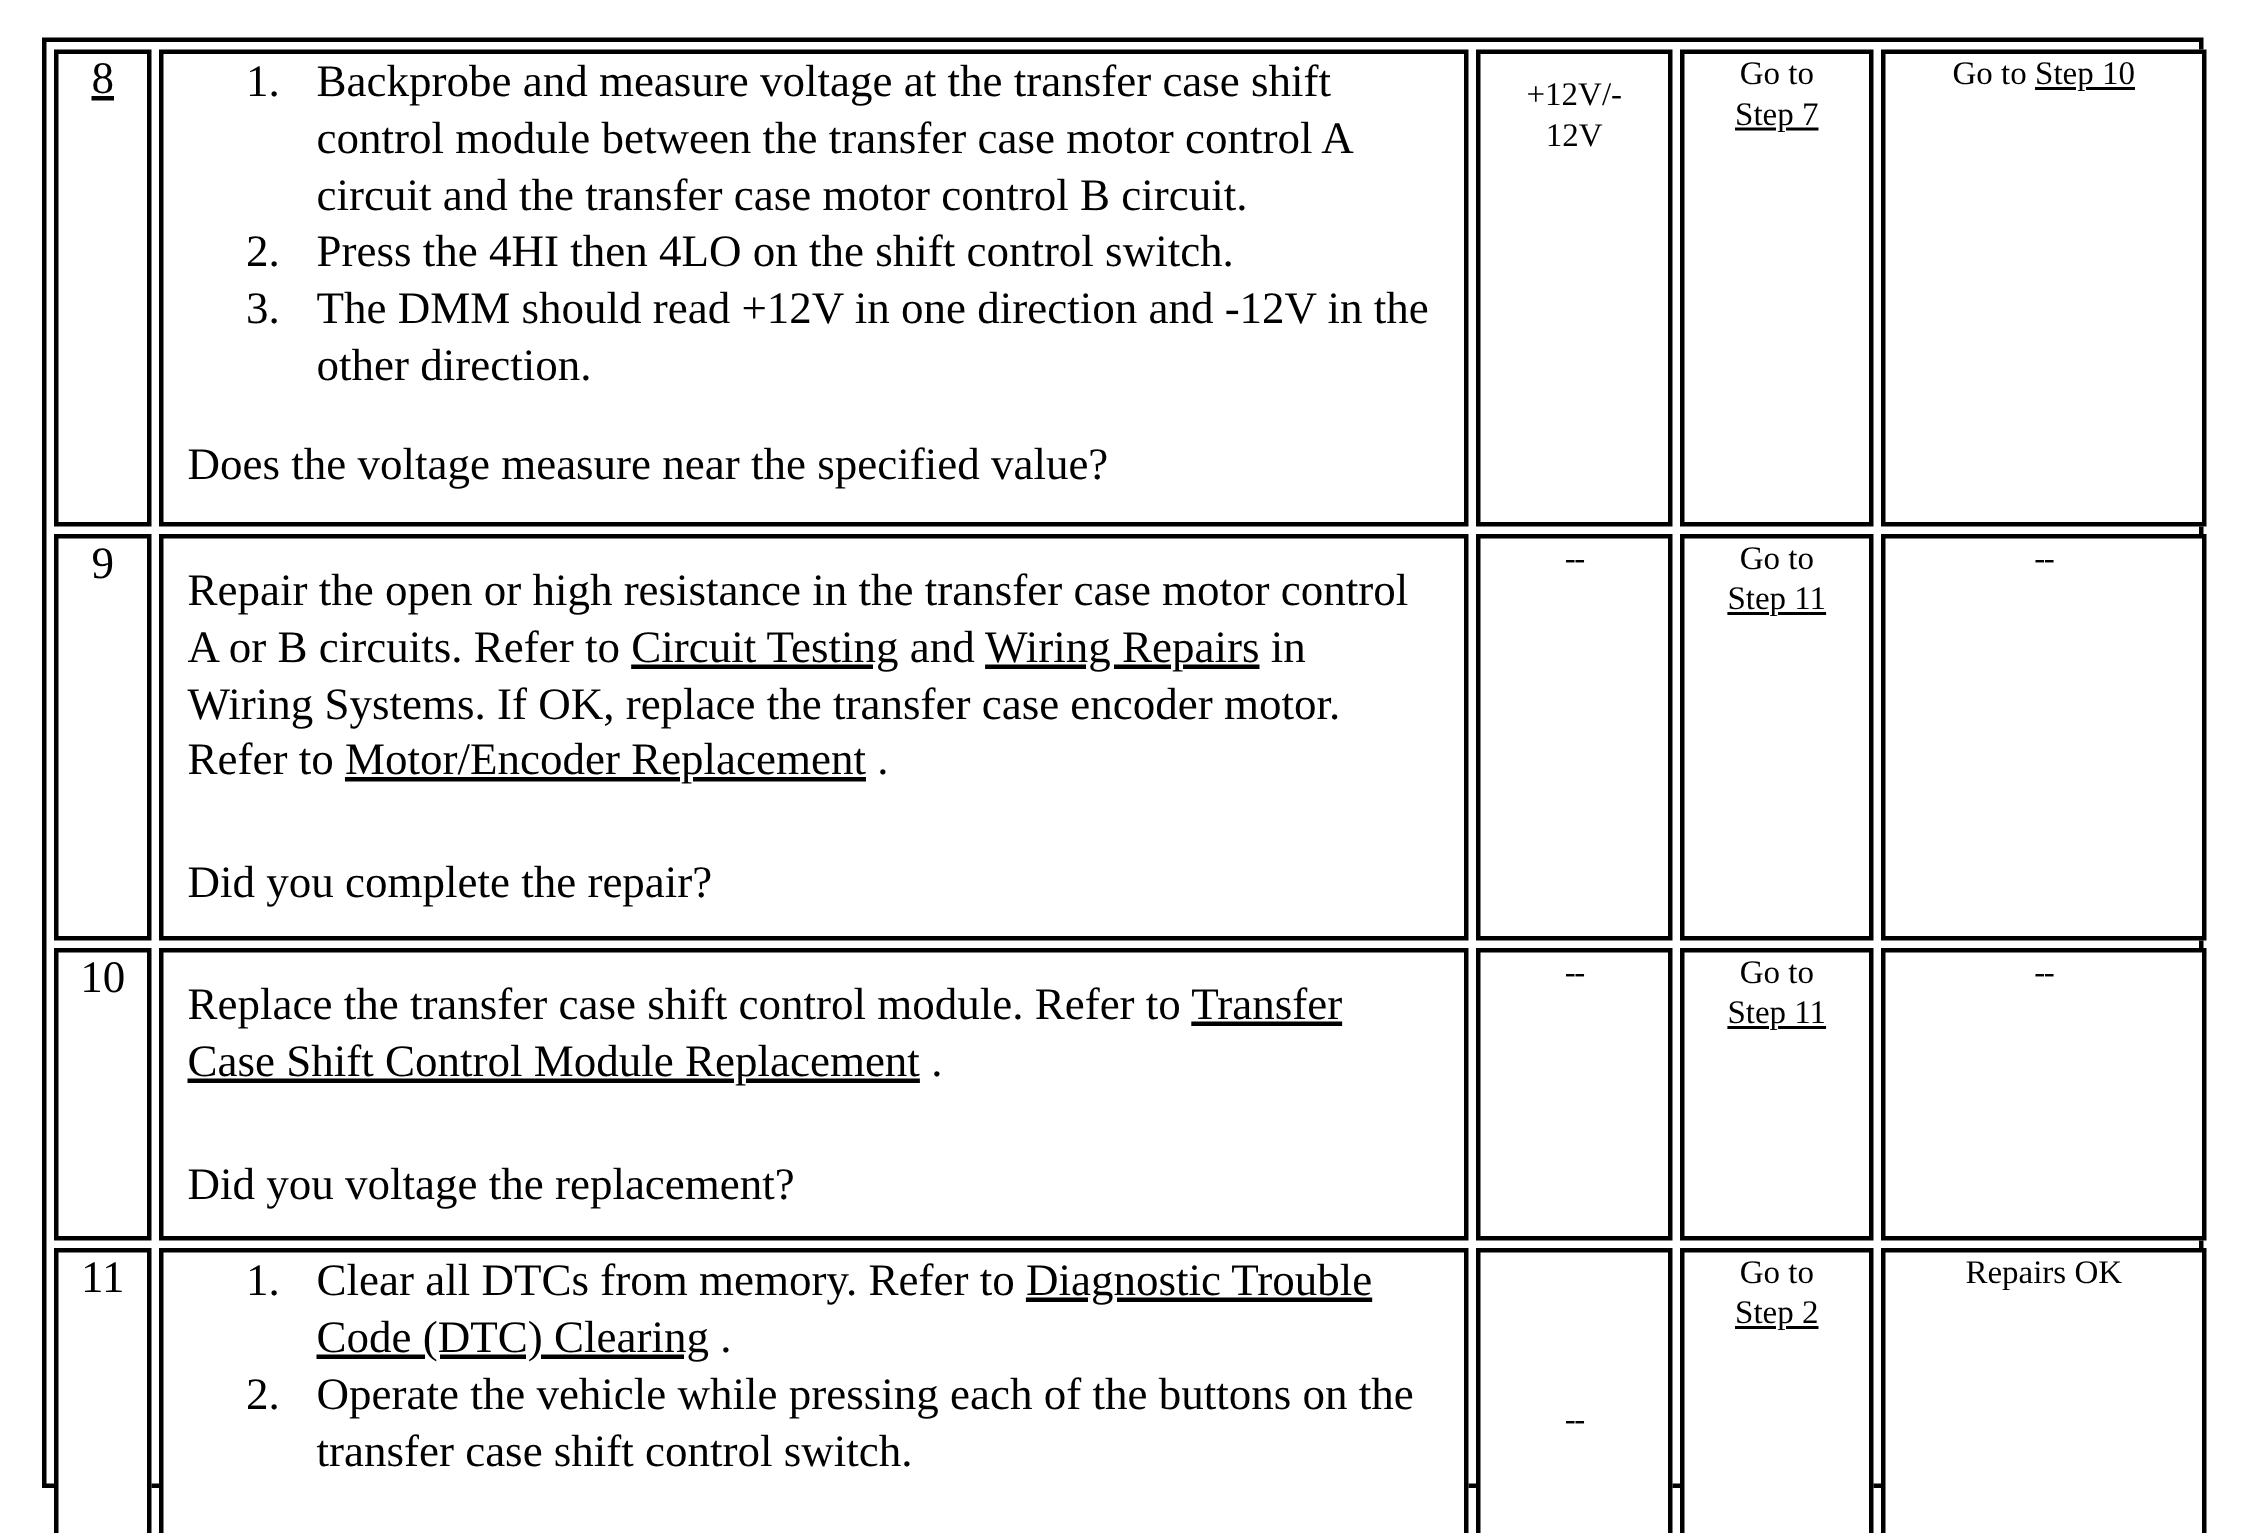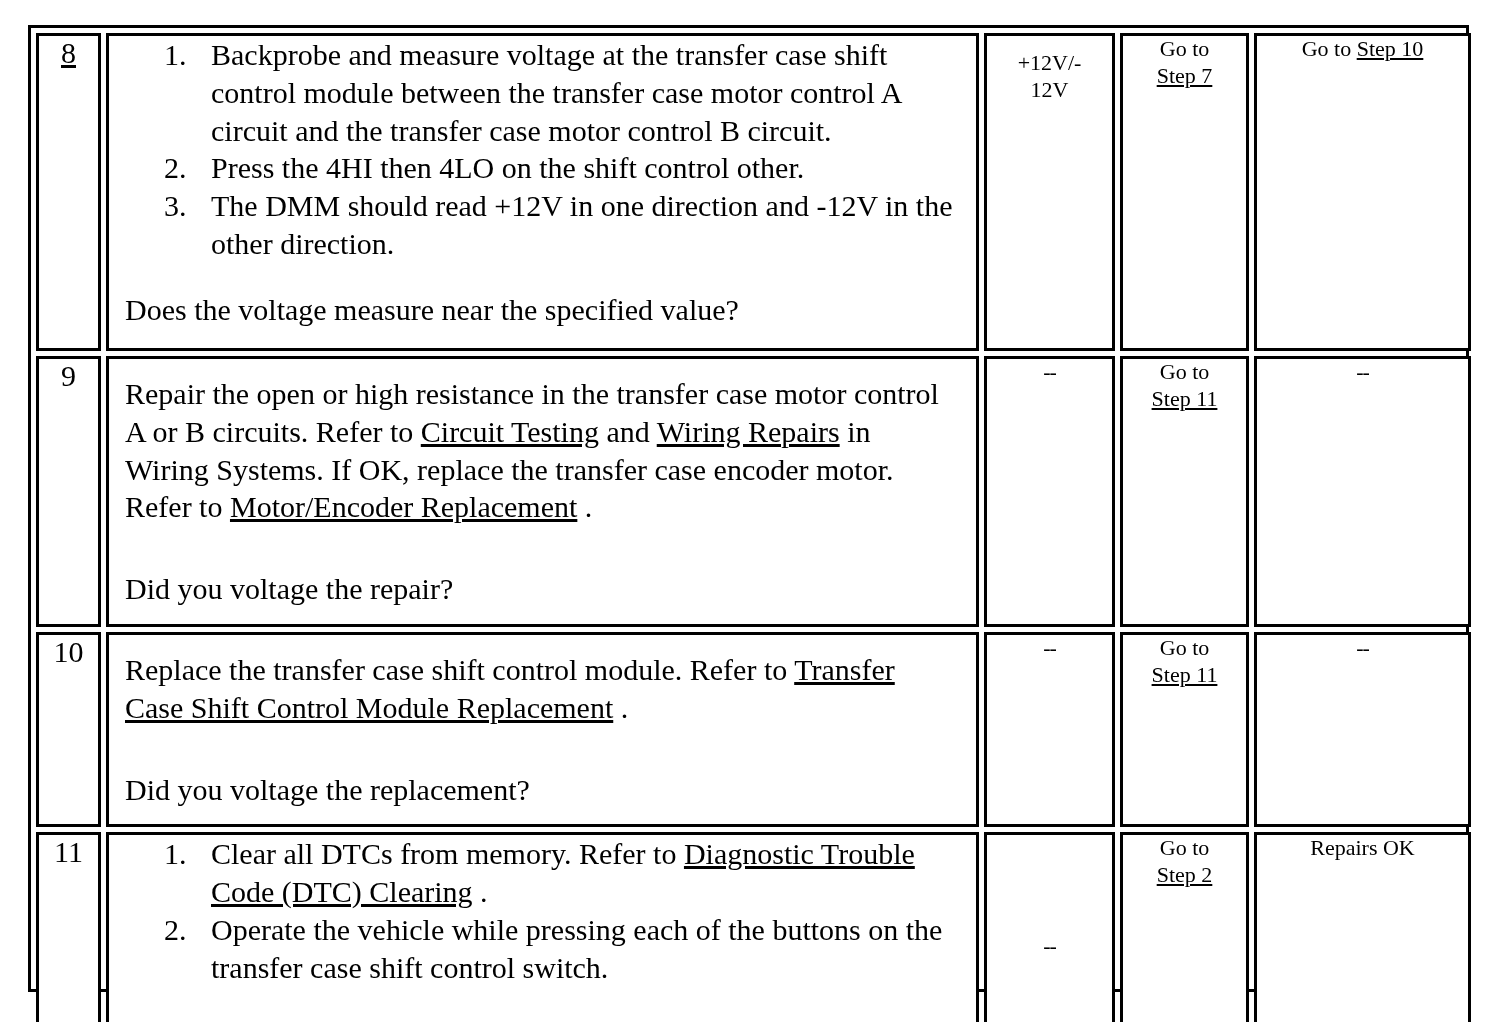--- a/index.html
+++ b/index.html
@@ -161,21 +161,21 @@
       <tr>
         <td class="step-cell" style="height:318px;">
           <span class="step-num underlined">8</span>
         </td>
 
         <td class="action-cell">
           <div class="action-inner">
             <div class="action-body">
               <ol class="steps">
                 <li><span>Backprobe and measure voltage at the transfer case shift control module between the transfer case motor control A circuit and the transfer case motor control B circuit.</span></li>
-                <li><span>Press the 4HI then 4LO on the shift control other.</span></li>
+                <li><span>Press the 4HI then 4LO on the shift control switch.</span></li>
                 <li><span>The DMM should read +12V in one direction and -12V in the other direction.</span></li>
               </ol>
             </div>
             <div class="action-spacer"></div>
             <div class="action-question">
                 <p class="para">Does the voltage measure near the specified value?</p>
               </div>
           </div>
         </td>
 
@@ -210,21 +210,21 @@
           <span class="step-num">9</span>
         </td>
 
         <td class="action-cell">
           <div class="action-inner">
             <div class="action-body">
               <p class="para"><span>Repair the open or high resistance in the transfer case motor control A or B circuits. Refer to </span><u class="ref">Circuit Testing</u><span> and </span><u class="ref">Wiring Repairs</u><span> in Wiring Systems. If OK, replace the transfer case encoder motor. Refer to </span><u class="ref">Motor/Encoder Replacement</u><span> .</span></p>
             </div>
             <div class="action-spacer"></div>
             <div class="action-question">
-                <p class="para">Did you voltage the repair?</p>
+                <p class="para">Did you complete the repair?</p>
               </div>
           </div>
         </td>
 
         <td class="val-cell">
           <div class="cell-stack">
             <div class="cell-mid">
                 <span class="dashes">--</span>
               </div>
           </div>

